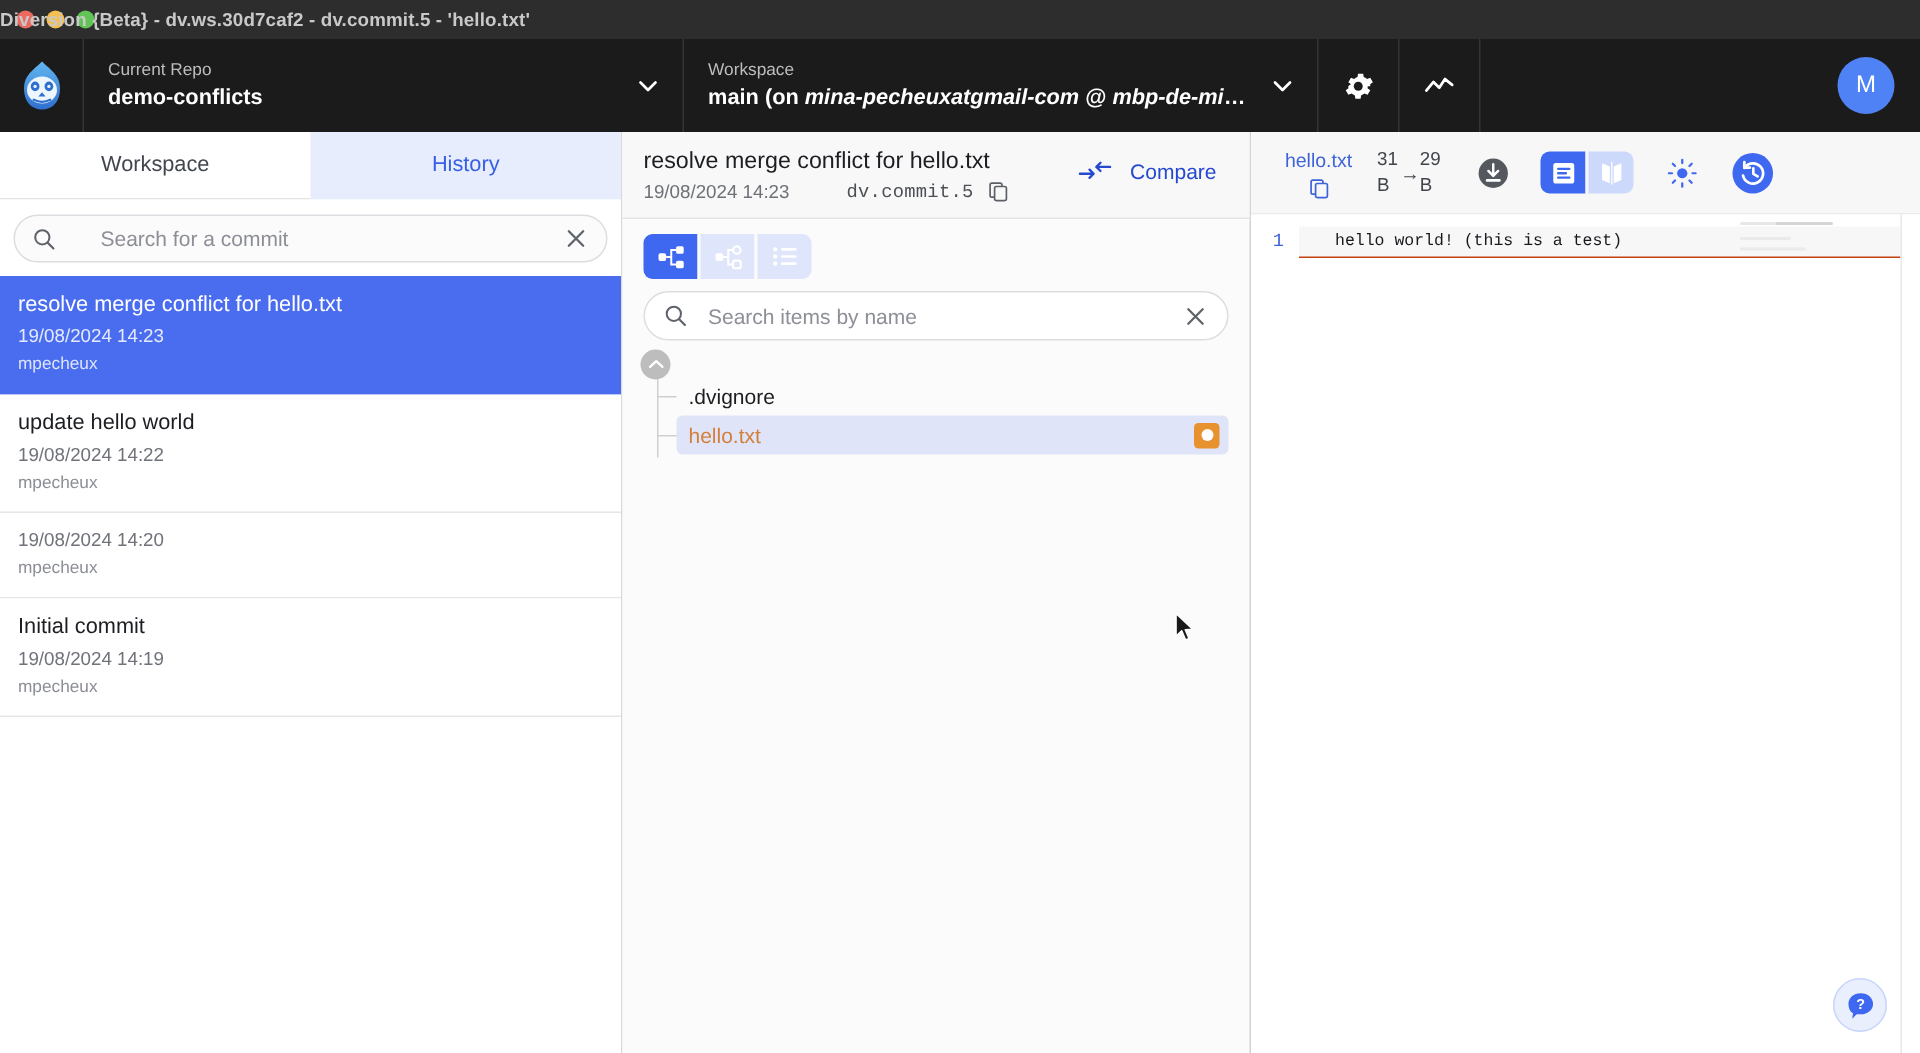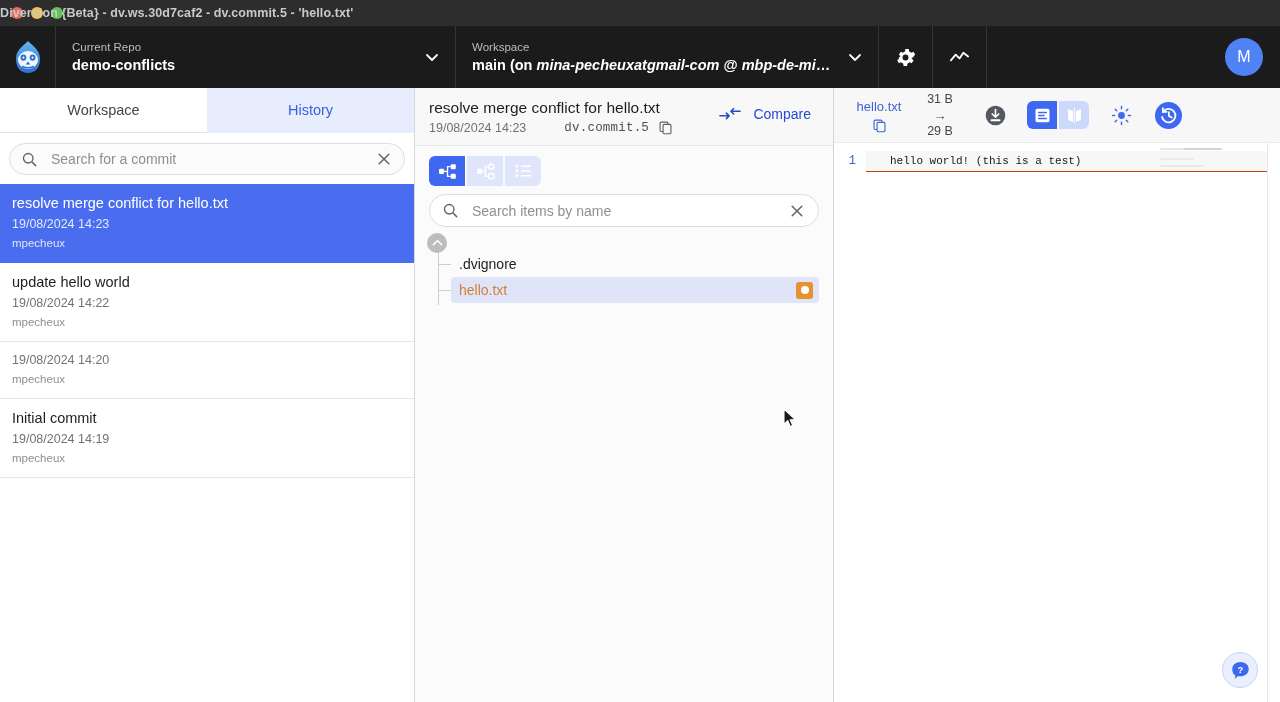--- a/index.html
+++ b/index.html
@@ -89,20 +89,21 @@
     border-bottom: 1px solid #e3e3e3; background: #fff;
   }
   .tab.active {
     background: #e8edfd; color: #3860e4; border-bottom: 1px solid #e8edfd;
   }
   .search-wrap { padding: 10px 9px 9px 9px; flex: 0 0 auto; background:#fff; }
   .search-box {
     height: 32px; border: 1px solid #dcdde1; border-radius: 17px;
     display: flex; align-items: center; padding: 0 12px 0 11px;
     background: #fbfbfc;
+    gap: 16px;
   }
   .search-box .ph {
     flex: 1 1 auto; font-size: 14px; color: #8d8f96; padding-left: 13px;
   }
   .clear-x { cursor: pointer; width: 16px; height: 16px; }
 
   .commit-list { flex: 1 1 auto; overflow: hidden; }
   .commit {
     padding: 10px 12px 11px 12px; border-bottom: 1px solid #e6e6e6;
     cursor: pointer; background: #fff;
@@ -192,21 +193,21 @@
     background: #ffffff; display: flex; flex-direction: column;
   }
   .diff-header {
     flex: 0 0 55px; display: flex; align-items: center;
     padding: 0 14px 0 14px; background: #f7f7f8; border-bottom: 1px solid #eaeaea;
   }
   .dh-file { display: flex; flex-direction: column; align-items: center; width: 62px; }
   .dh-file-name { font-size: 13px; color: #3e62d8; line-height: 18px; cursor: pointer; }
   .dh-file-copy { margin-top: 2px; cursor: pointer; }
   .dh-size {
-    display: flex; flex-direction: column; align-items: center;
+    display: flex; align-items: center;
     font-size: 12.5px; color: #41454b; line-height: 17px; margin-left: 8px; width: 44px;
   }
   .dh-size .arrow { font-size: 13px; color: #41454b; line-height: 15px; }
   .dl-icon { margin-left: 22px; cursor: pointer; }
   .view-seg { display: flex; margin-left: 20px; }
   .view-btn {
     width: 30px; height: 28px; display: flex; align-items: center; justify-content: center;
     background: #cdd9fb; cursor: pointer;
   }
   .view-btn:first-child { border-radius: 6px 0 0 6px; }

